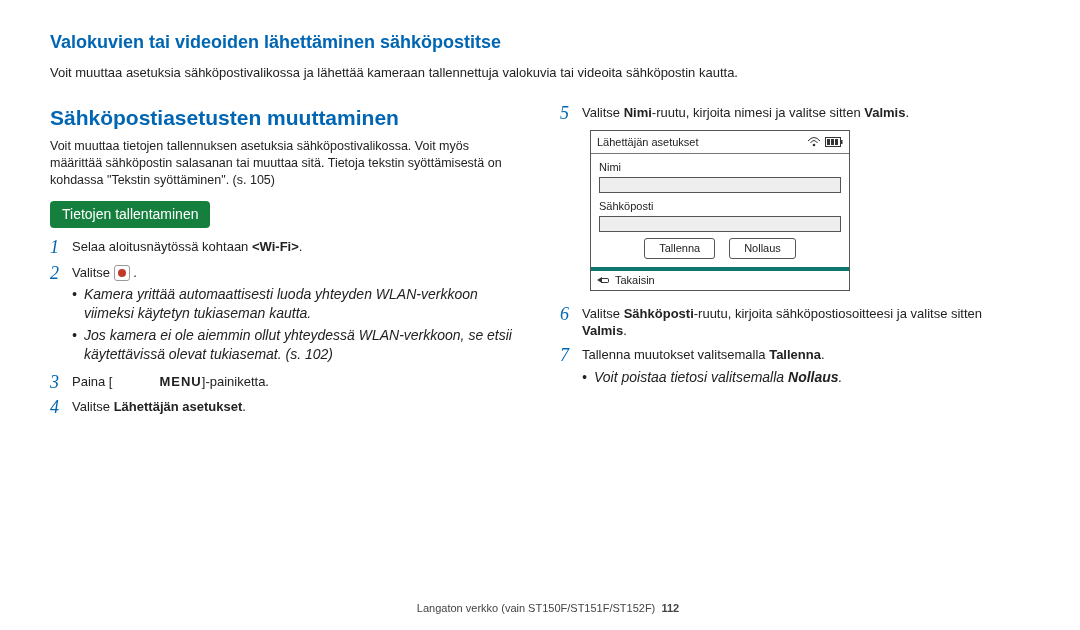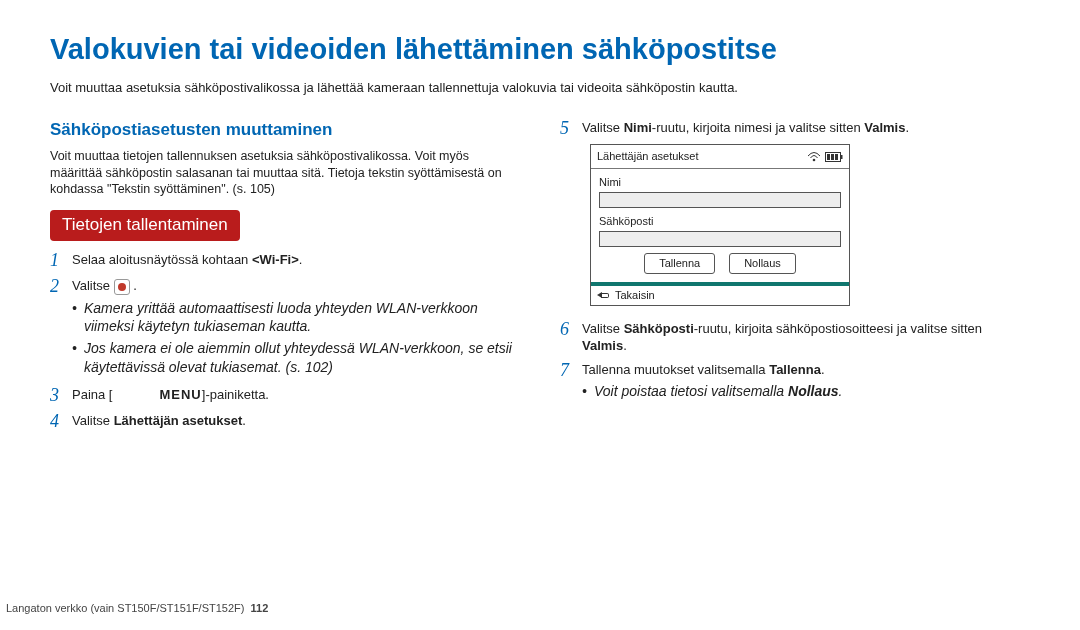--- a/index.html
+++ b/index.html
@@ -9,51 +9,51 @@
     height: 630px;
     background: #fff;
     padding: 30px 50px 20px 50px;
     position: relative;
     color: #222;
     font-size: 14px;
     line-height: 1.35;
   }
   .title {
     color: #0066b3;
-    font-size: 29px;
+    font-size: 18px;
     font-weight: bold;
     margin-bottom: 10px;
   }
   .intro {
     font-size: 13px;
     margin-bottom: 22px;
   }
   .cols {
     display: flex;
     gap: 40px;
   }
   .col {
     flex: 1;
     min-width: 0;
   }
   .subhead {
     color: #0066b3;
-    font-size: 17px;
+    font-size: 21px;
     font-weight: bold;
     margin-bottom: 6px;
   }
   .desc {
     font-size: 12.5px;
     margin-bottom: 12px;
   }
   .pill {
     display: inline-block;
-    background: #b91c1c;
+    background: #15803d;
     color: #fff;
-    font-size: 17px;
+    font-size: 14px;
     padding: 4px 12px;
     border-radius: 4px;
     margin-bottom: 10px;
   }
   .steps { list-style: none; }
   .step { display: flex; margin-bottom: 6px; align-items:flex-start; }
   .step-num {
     color: #0066b3;
     font-style: italic;
     font-family: Georgia, serif;
@@ -126,22 +126,22 @@
     content:"";position:absolute;left:0;top:2px;
     border-top:3px solid transparent;border-bottom:3px solid transparent;
     border-right:5px solid #333;
   }
   .back-arrow::after{
     content:"";position:absolute;left:4px;top:3px;width:7px;height:3px;
     border-top:1px solid #333;border-right:1px solid #333;border-bottom:1px solid #333;
     border-radius:0 2px 2px 0;
   }
   .footer{
-    position:absolute;bottom:14px;left:6px;right:0;
-    text-align:left;font-size:11px;color:#444;
+    position:absolute;bottom:14px;left:16px;right:0;
+    text-align:center;font-size:11px;color:#444;
   }
   .footer-num{font-weight:bold;}
 </style>
 </head>
 <body>
 
 <h1 class="title">Valokuvien tai videoiden lähettäminen sähköpostitse</h1>
 <p class="intro">Voit muuttaa asetuksia sähköpostivalikossa ja lähettää kameraan tallennettuja valokuvia tai videoita sähköpostin kautta.</p>
 
 <div class="cols">

